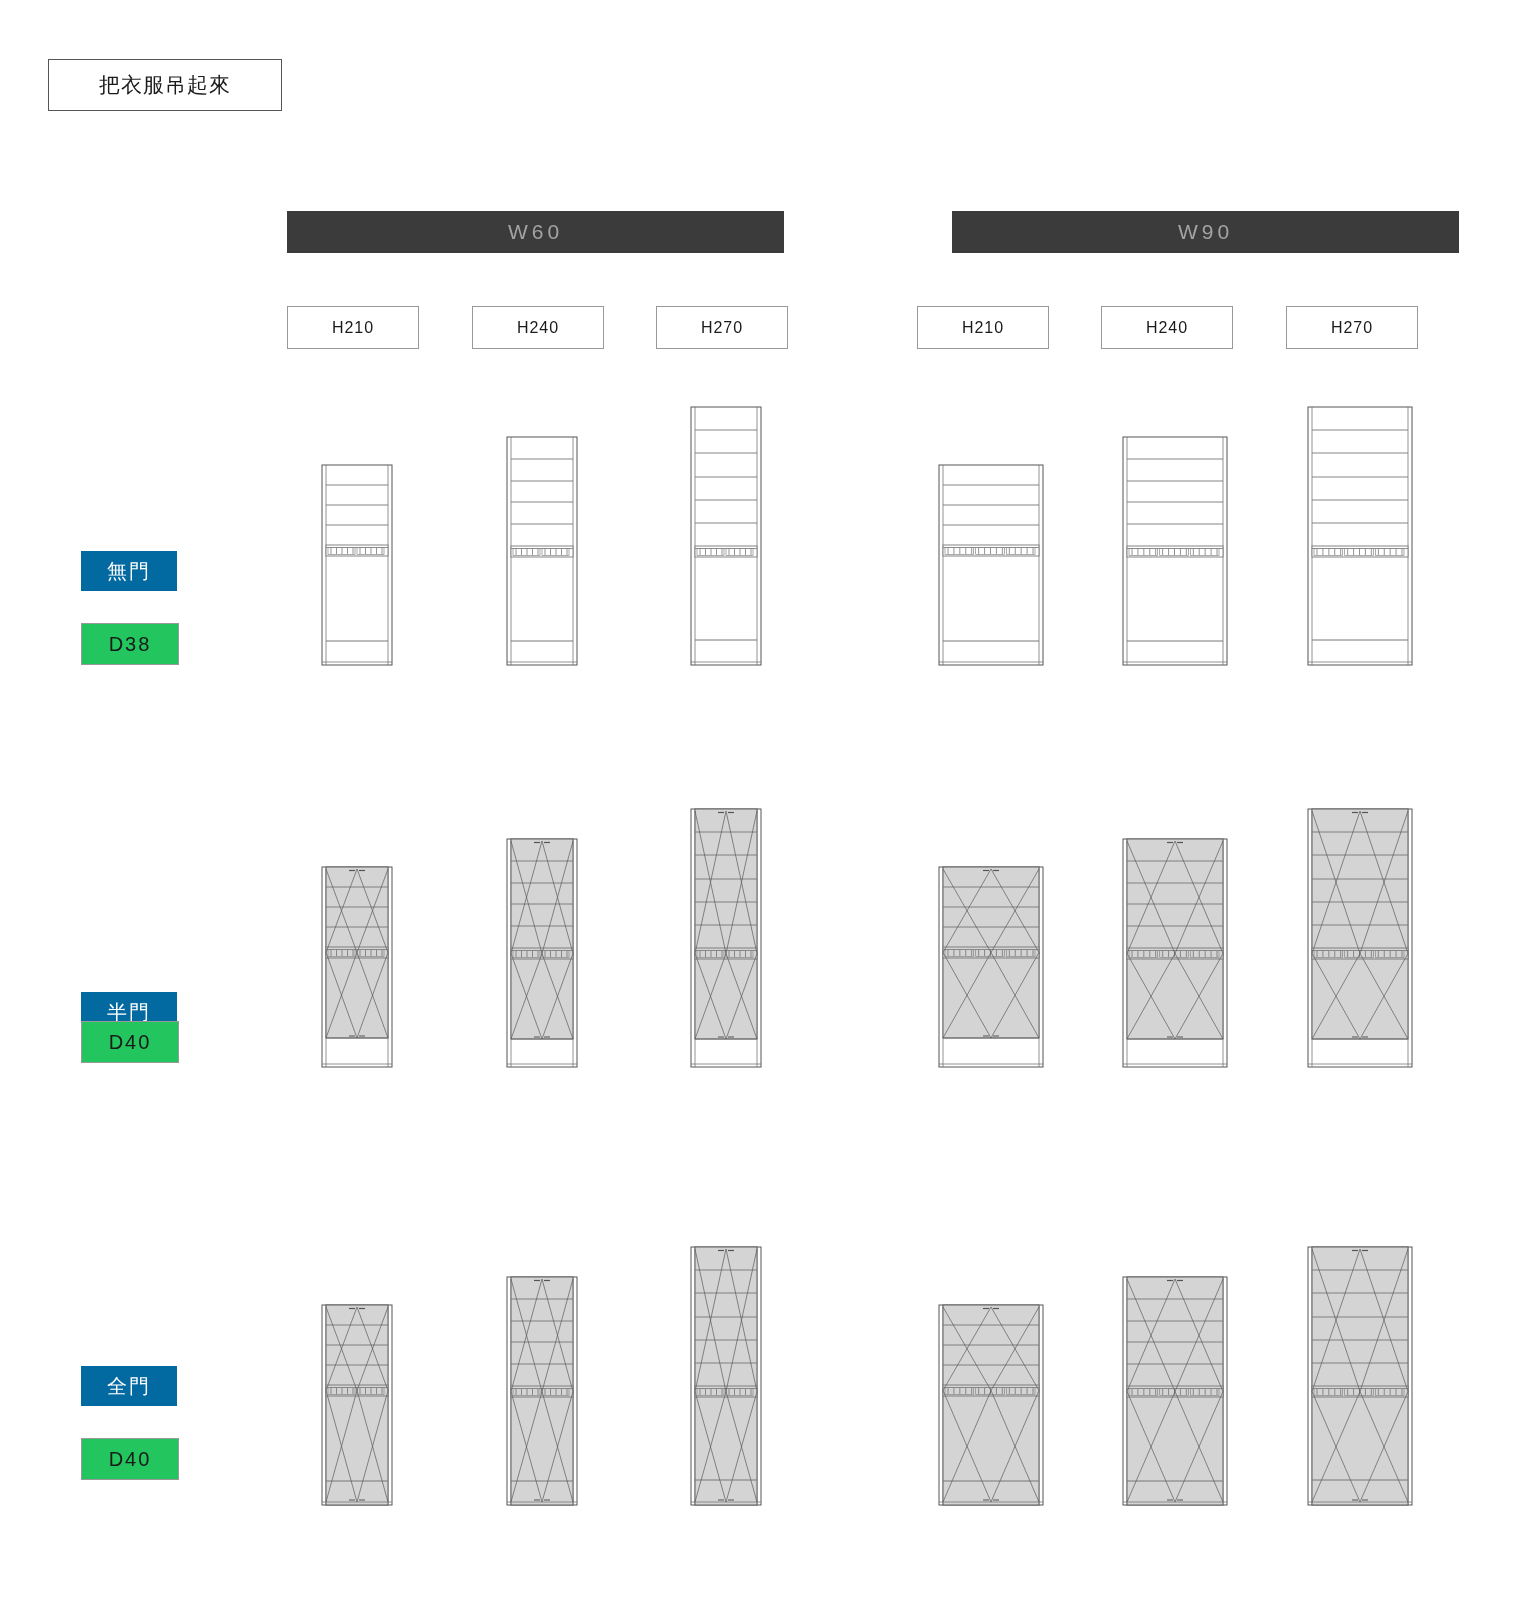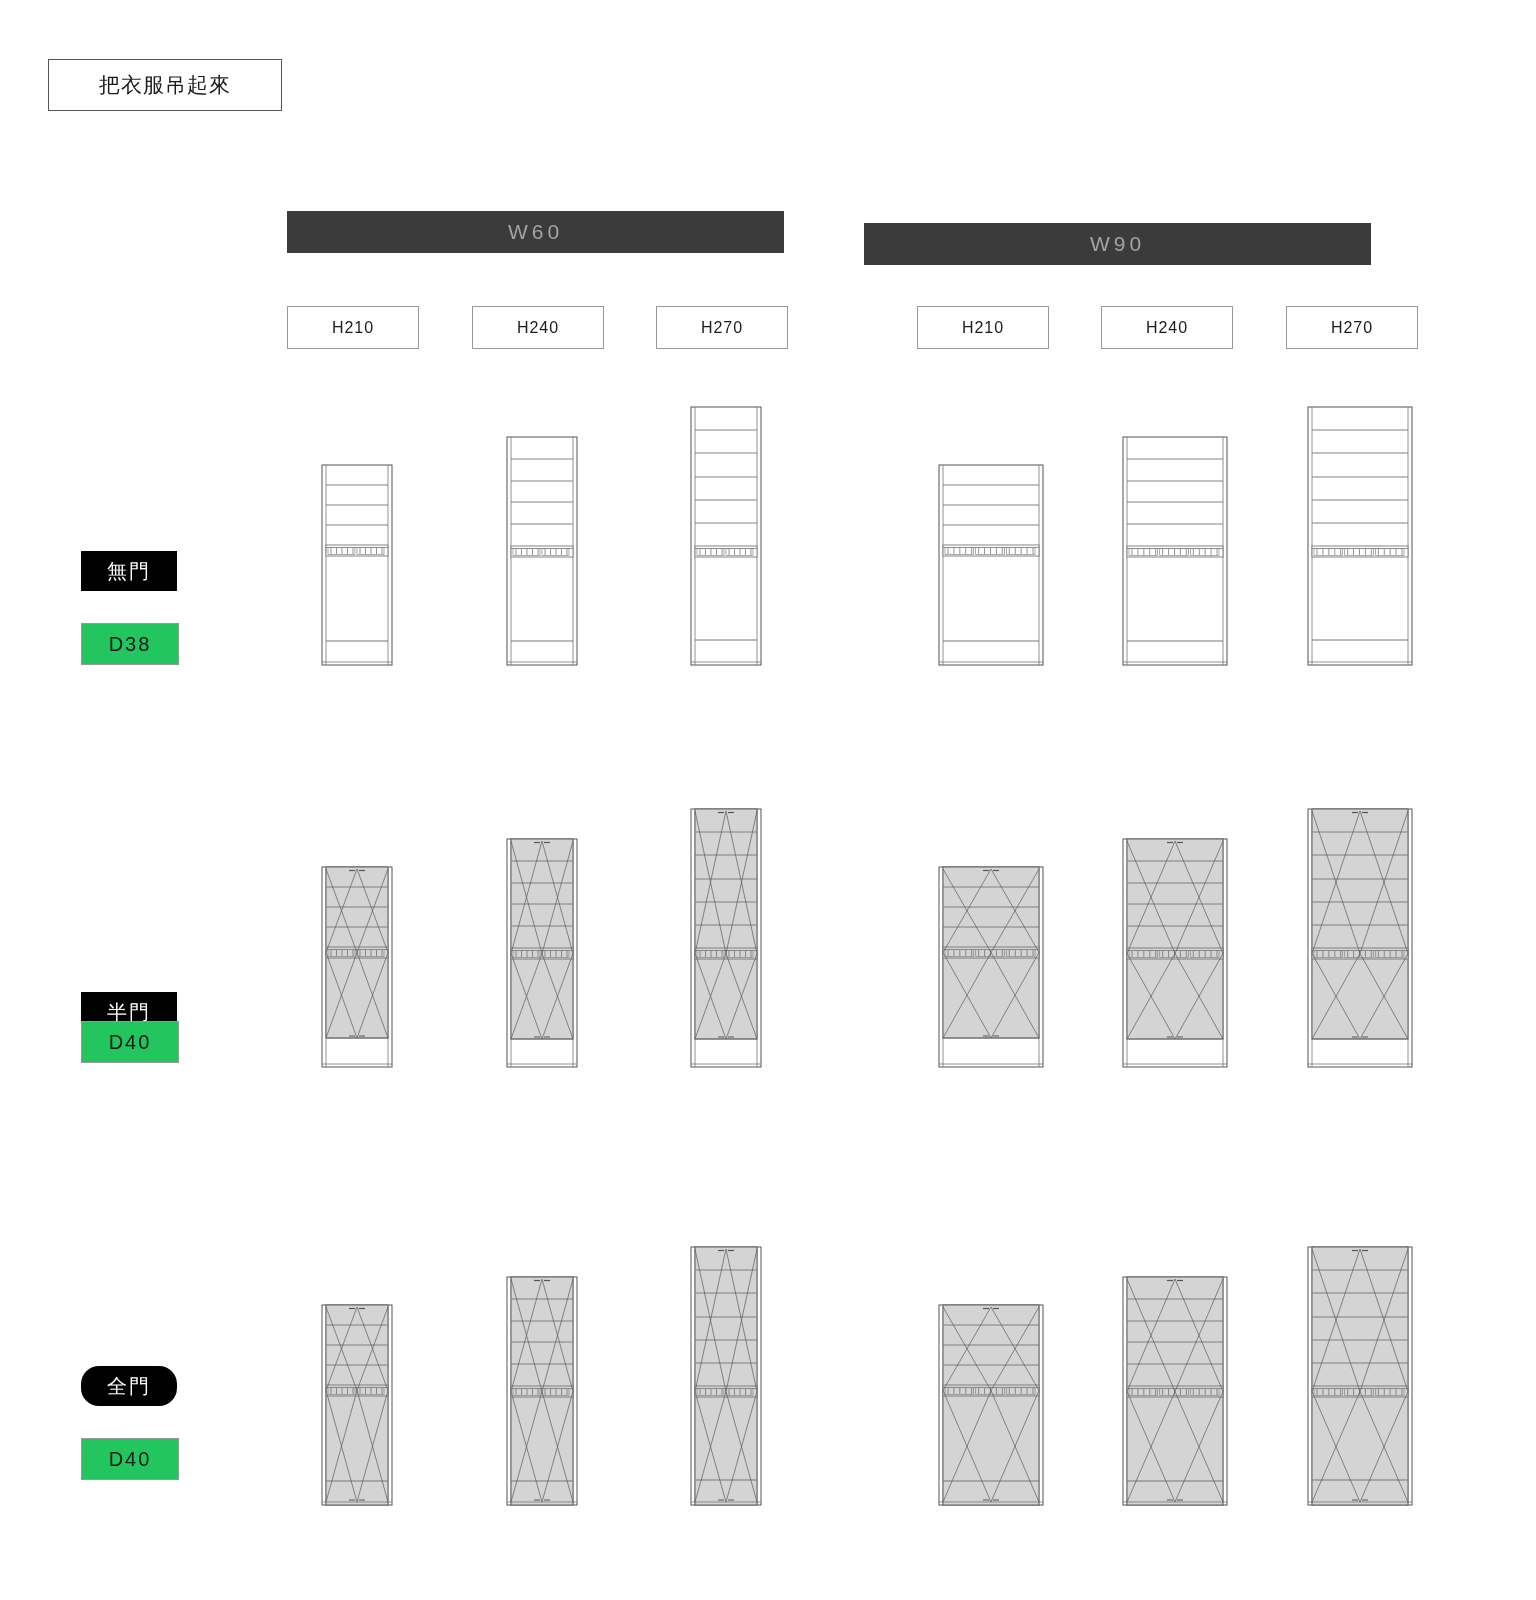--- a/index.html
+++ b/index.html
@@ -63,21 +63,21 @@
     letter-spacing: 1px;
     color: #1a1a1a;
   }
 
   
   .row-label {
     position: absolute;
     left: 81px;
     width: 96px;
     height: 40px;
-    background: #000000;
+    background: #0369a1;
     color: #ffffff;
     display: flex;
     align-items: center;
     justify-content: center;
     font-size: 20px;
     letter-spacing: 2px;
   }
   .row-depth {
     position: absolute;
     left: 81px;
@@ -98,34 +98,34 @@
     position: absolute;
   }
   .cabinet svg { display: block; }
 </style>
 </head>
 <body>
 
 <div class="page-title">把衣服吊起來</div>
 
 <div class="group-header" id="group-w60" style="left: 287px; width: 497px;">W60</div>
-<div class="group-header" id="group-w90" style="left: 864px; width: 507px; margin-top: 12px;">W90</div>
+<div class="group-header" id="group-w90" style="left: 952px; width: 507px;">W90</div>
 
 <div class="height-chip" style="left: 287px; width: 130px;">H210</div>
 <div class="height-chip" style="left: 472px; width: 130px;">H240</div>
 <div class="height-chip" style="left: 656px; width: 130px;">H270</div>
 <div class="height-chip" style="left: 917px; width: 130px;">H210</div>
 <div class="height-chip" style="left: 1101px; width: 130px;">H240</div>
 <div class="height-chip" style="left: 1286px; width: 130px;">H270</div>
 
 <div class="row-label" style="top: 551px;">無門</div>
 <div class="row-depth" style="top: 623px;">D38</div>
 <div class="row-label" style="top: 992px;">半門</div>
 <div class="row-depth" style="top: 1021px;">D40</div>
-<div class="row-label" style="top: 1366px; border-radius: 18px;">全門</div>
+<div class="row-label" style="top: 1366px;">全門</div>
 <div class="row-depth" style="top: 1438px;">D40</div>
 
 <div id="cabinets-layer">
     <div class="cabinet" style="left: 321px; top: 464px;">
       <svg width="72" height="202" viewBox="0 0 72 202">
         <g transform="translate(1,1)">
           <rect x="0" y="0" width="70" height="200" fill="#ffffff" stroke="#555555" stroke-width="1"></rect>
           <line x1="4" y1="0" x2="4" y2="200" stroke="#777777" stroke-width="0.8"></line>
           <line x1="66" y1="0" x2="66" y2="200" stroke="#777777" stroke-width="0.8"></line>
           <line x1="4" y1="20" x2="66" y2="20" stroke="#777777" stroke-width="0.9"></line>

